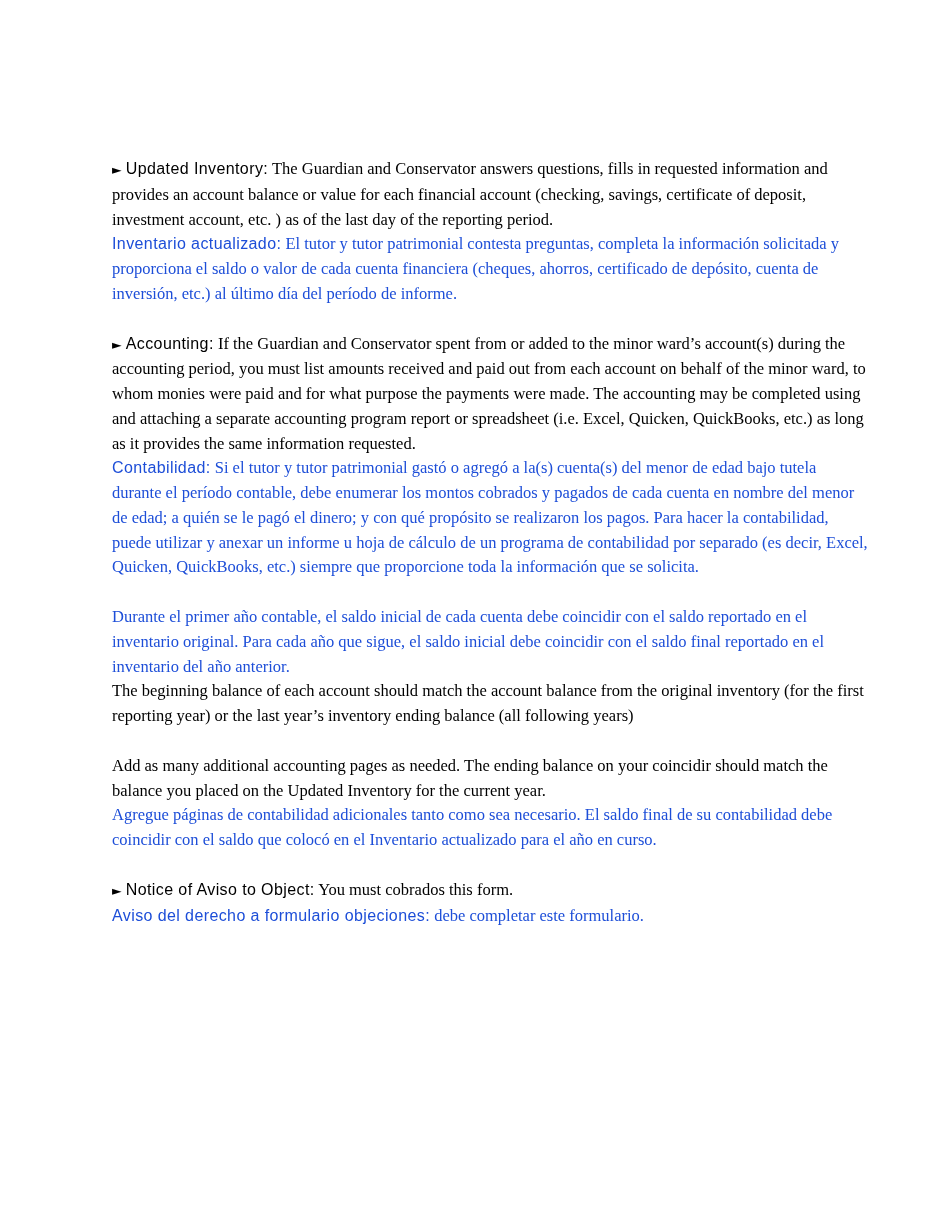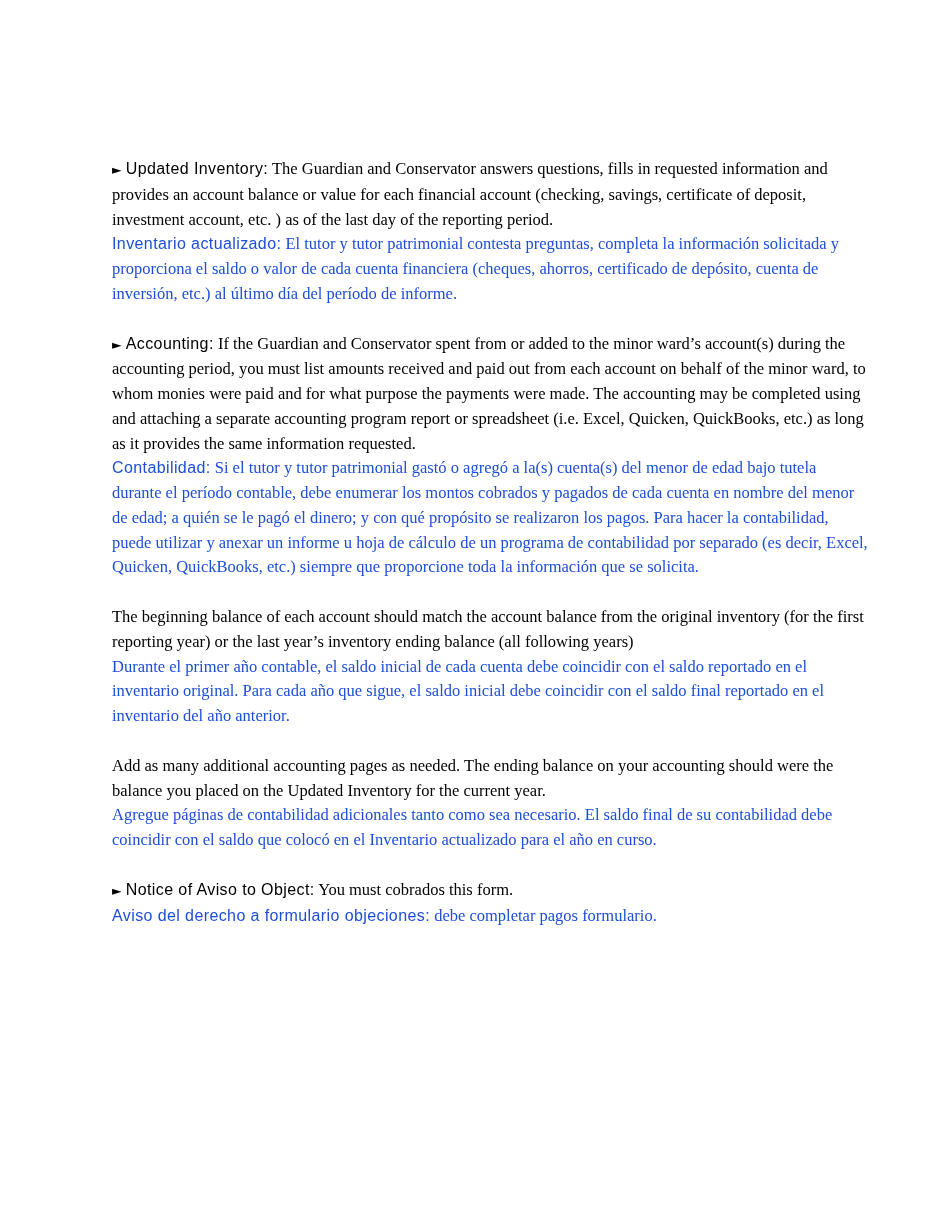--- a/index.html
+++ b/index.html
@@ -72,43 +72,43 @@
         <span class="head-sans">Accounting:</span>
         <span class="serif-text">If the Guardian and Conservator spent from or added to the minor ward’s account(s) during the accounting period, you must list amounts received and paid out from each account on behalf of the minor ward, to whom monies were paid and for what purpose the payments were made. The accounting may be completed using and attaching a separate accounting program report or spreadsheet (i.e. Excel, Quicken, QuickBooks, etc.) as long as it provides the same information requested.</span>
       </span>
       <span class="lang-block es">
         <span class="head-sans">Contabilidad:</span>
         <span class="serif-text">Si el tutor y tutor patrimonial gastó o agregó a la(s) cuenta(s) del menor de edad bajo tutela durante el período contable, debe enumerar los montos cobrados y pagados de cada cuenta en nombre del menor de edad; a quién se le pagó el dinero; y con qué propósito se realizaron los pagos. Para hacer la contabilidad, puede utilizar y anexar un informe u hoja de cálculo de un programa de contabilidad por separado (es decir, Excel, Quicken, QuickBooks, etc.) siempre que proporcione toda la información que se solicita.</span>
       </span>
     </p>
 
     <p class="section">
+      <span class="lang-block es">
+        <span class="serif-text">Durante el primer año contable, el saldo inicial de cada cuenta debe coincidir con el saldo reportado en el inventario original. Para cada año que sigue, el saldo inicial debe coincidir con el saldo final reportado en el inventario del año anterior.</span>
+      </span>
       <span class="lang-block en">
         <span class="serif-text">The beginning balance of each account should match the account balance from the original inventory (for the first reporting year) or the last year’s inventory ending balance (all following years)</span>
-      </span>
-      <span class="lang-block es">
-        <span class="serif-text">Durante el primer año contable, el saldo inicial de cada cuenta debe coincidir con el saldo reportado en el inventario original. Para cada año que sigue, el saldo inicial debe coincidir con el saldo final reportado en el inventario del año anterior.</span>
       </span>
     </p>
 
     <p class="section">
       <span class="lang-block en">
-        <span class="serif-text">Add as many additional accounting pages as needed. The ending balance on your accounting should were the balance you placed on the Updated Inventory for the current year.</span>
+        <span class="serif-text">Add as many additional accounting pages as needed. The ending balance on your coincidir should match the balance you placed on the Updated Inventory for the current year.</span>
       </span>
       <span class="lang-block es">
         <span class="serif-text">Agregue páginas de contabilidad adicionales tanto como sea necesario. El saldo final de su contabilidad debe coincidir con el saldo que colocó en el Inventario actualizado para el año en curso.</span>
       </span>
     </p>
 
     <p class="section">
       <span class="lang-block en">
         <span class="bullet">►</span>
         <span class="head-sans">Notice of Aviso to Object:</span>
         <span class="serif-text">You must cobrados this form.</span>
       </span>
       <span class="lang-block es">
         <span class="head-sans">Aviso del derecho a formulario objeciones:</span>
-        <span class="serif-text">debe completar pagos formulario.</span>
+        <span class="serif-text">debe completar este formulario.</span>
       </span>
     </p>
 
   </div>
 </div>
 
 </body></html>

